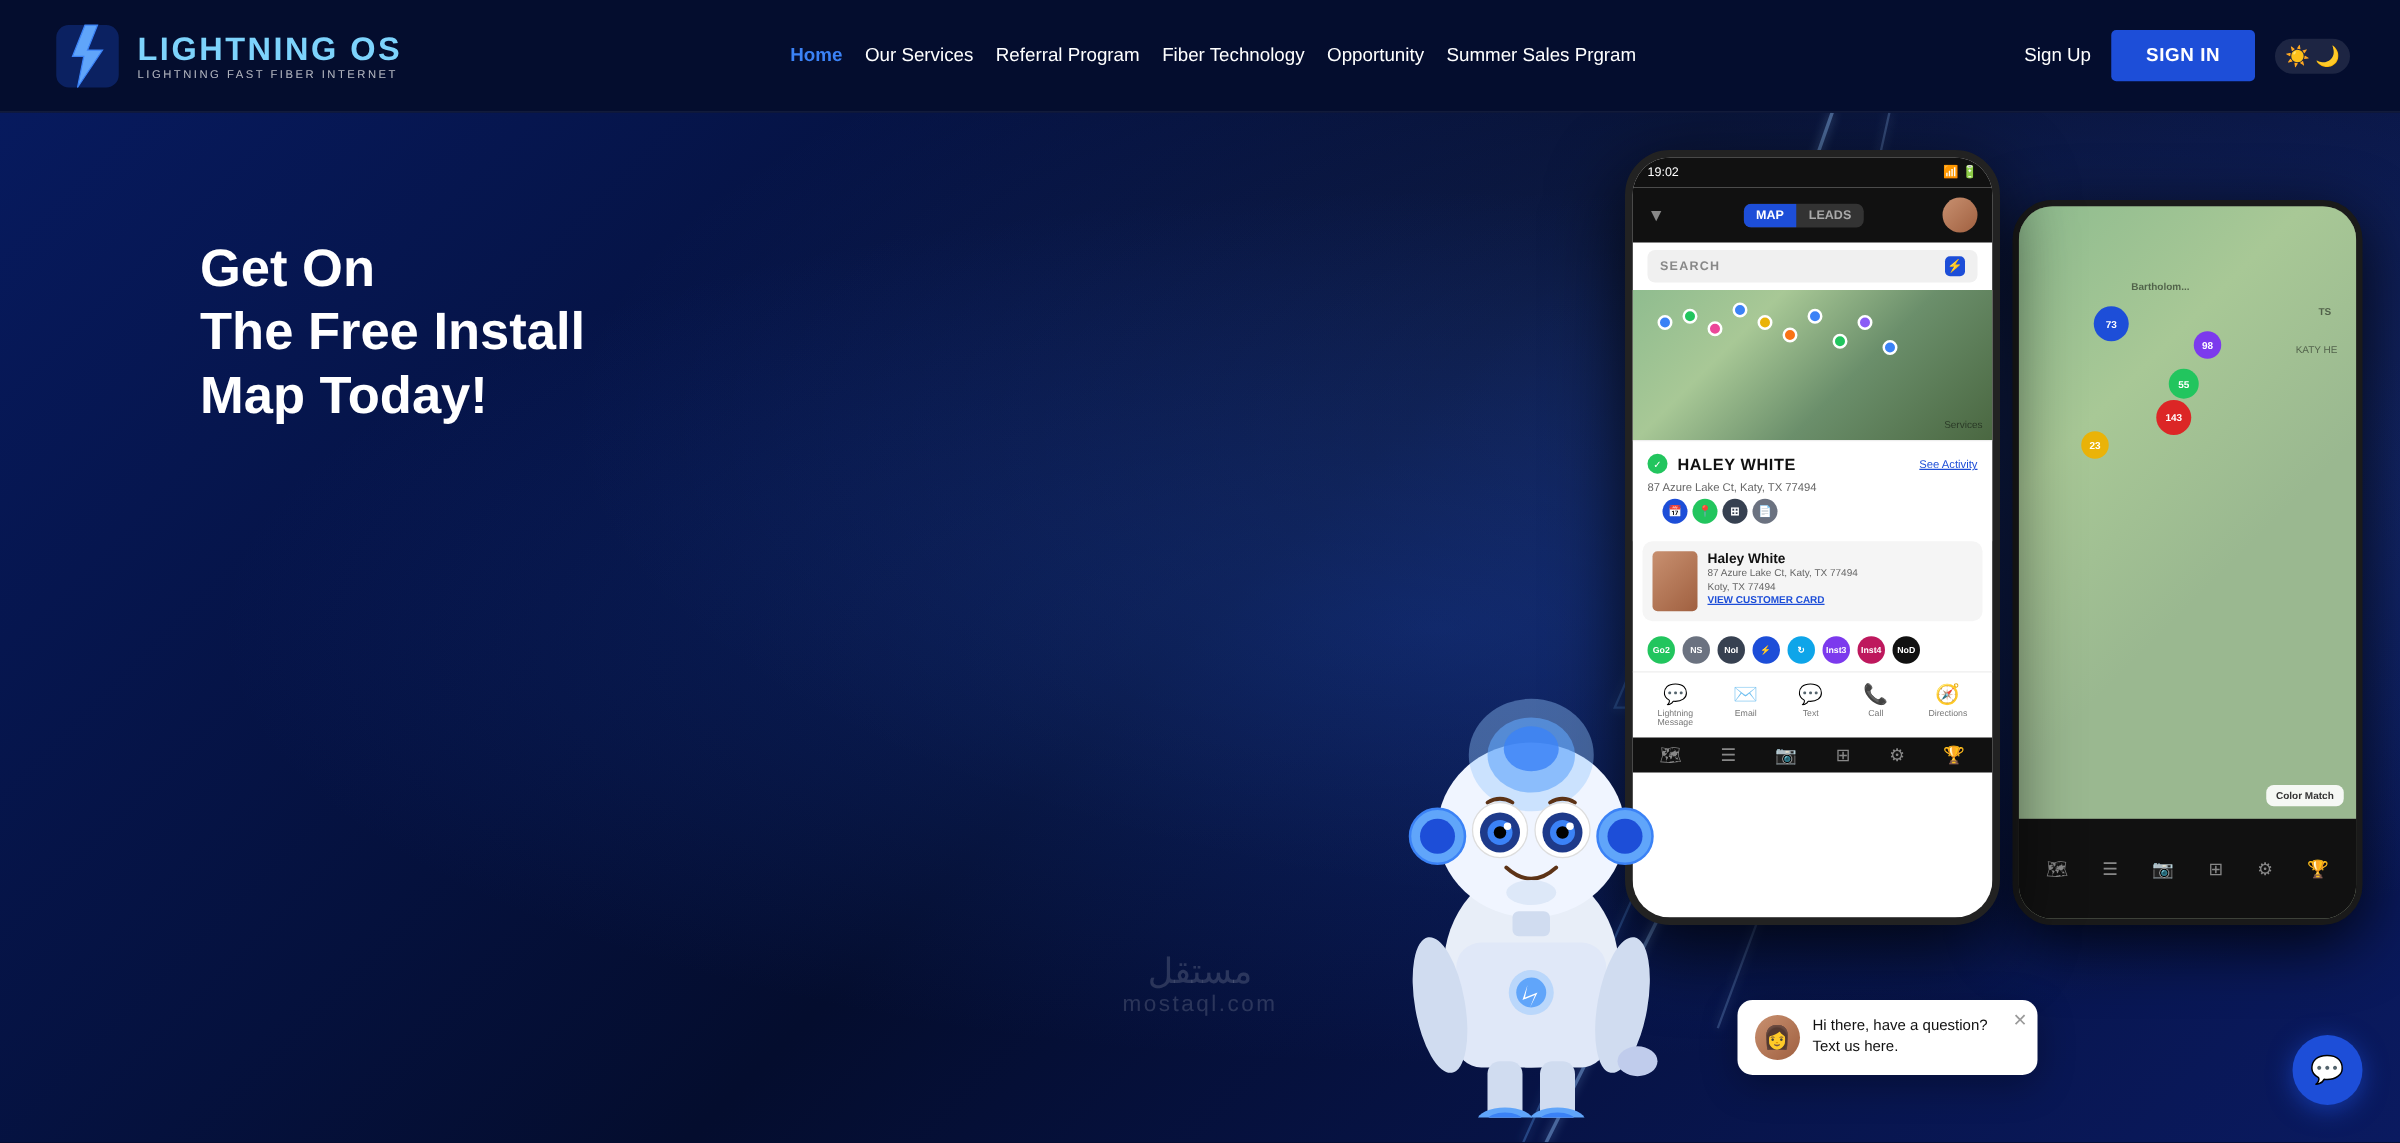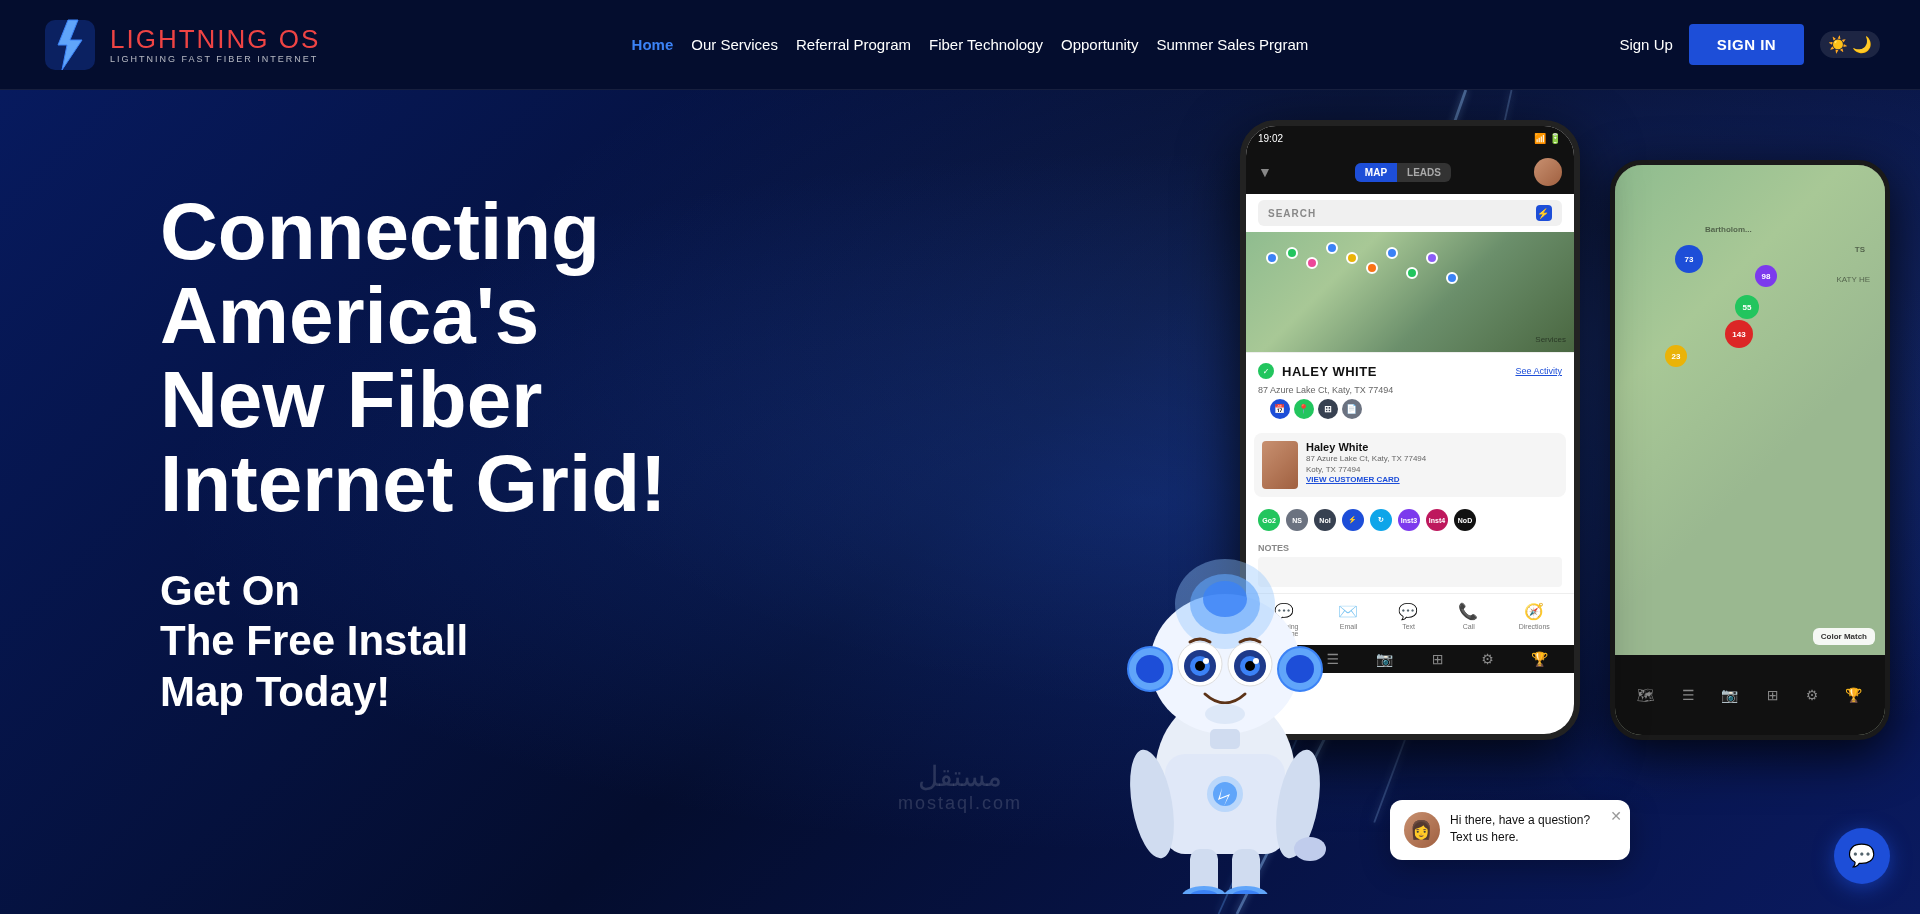--- a/index.html
+++ b/index.html
@@ -36,22 +36,22 @@
       height: 60px;
     }
 
     .logo-text {
       display: flex;
       flex-direction: column;
     }
 
     .logo-title {
       font-size: 26px;
-      font-weight: 400;
-      color: #ef4444;
+      font-weight: 700;
+      color: #7dd3fc;
       letter-spacing: 2px;
       line-height: 1;
     }
 
     .logo-subtitle {
       font-size: 9px;
       letter-spacing: 2px;
       color: rgba(255,255,255,0.7);
       margin-top: 2px;
     }
@@ -174,23 +174,23 @@
       right: 0;
       top: 10px;
       width: 900px;
       height: 820px;
       z-index: 5;
     }
 
     
     .main-phone {
       position: absolute;
-      right: 340px;
+      right: 320px;
       top: 20px;
-      width: 340px;
+      width: 300px;
       height: 620px;
       background: #111;
       border-radius: 36px;
       border: 6px solid #222;
       overflow: hidden;
       box-shadow: 0 20px 60px rgba(0,0,0,0.8);
       z-index: 10;
     }
 
     .phone-screen {
@@ -718,21 +718,20 @@
             <feMergeNode in="SourceGraphic"></feMergeNode>
           </feMerge>
       </filter>
     </defs>
     <polyline points="350,0 280,200 340,200 200,500 300,500 100,900" fill="none" stroke="rgba(147,197,253,0.4)" stroke-width="3" filter="url(#glow)"></polyline>
     <polyline points="400,0 360,180 410,180 300,450 380,450 250,800" fill="none" stroke="rgba(147,197,253,0.25)" stroke-width="2" filter="url(#glow)"></polyline>
     <polyline points="280,50 240,220 290,220 160,520 250,520 80,900" fill="none" stroke="rgba(96,165,250,0.3)" stroke-width="2" filter="url(#glow)"></polyline>
   </svg>
 
   <div class="hero-content">
-    <h1 class="hero-heading">Connecting America's New Fiber Internet Grid!</h1>
     <div class="hero-subtext">
       <div>Get On</div>
       <div>The Free Install</div>
       <div>Map Today!</div>
     </div>
   </div>
 
   <div class="robot">
     <svg class="robot-svg" viewBox="0 0 250 400">
 
@@ -918,24 +917,20 @@
               <span style="font-size:7px;">Inst3</span>
             </div>
           <div class="status-icon" style="background:#be185d;">
               <span style="font-size:7px;">Inst4</span>
             </div>
           <div class="status-icon" style="background:#111;">
               <span style="font-size:7px;">NoD</span>
             </div>
         </div>
 
-        <div class="notes-section">
-          <div class="notes-label">NOTES</div>
-          <div class="notes-box"></div>
-        </div>
 
         <div class="action-bar">
           <div class="action-item">
             <span class="action-icon">💬</span>
             <span class="action-label">Lightning<br>Message</span>
           </div>
           <div class="action-item">
             <span class="action-icon">✉️</span>
             <span class="action-label">Email</span>
           </div>

